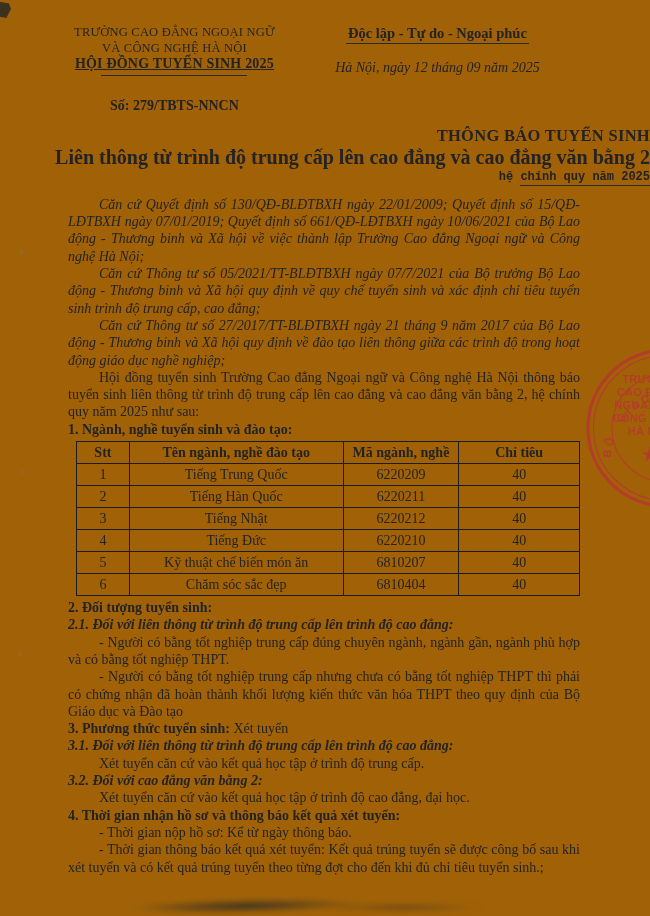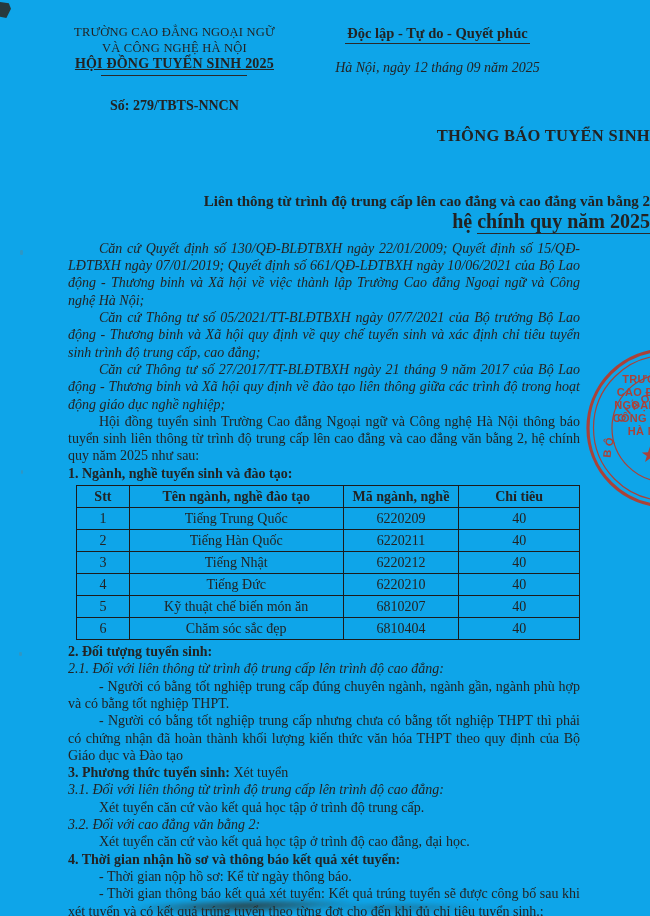--- a/index.html
+++ b/index.html
@@ -1,45 +1,45 @@
 <!DOCTYPE html>
 <html><head>
 <meta charset="utf-8">
 <style>
   html,body{margin:0;padding:0;background:#e8e8e8;}
   .page{
     position:relative;width:650px;height:916px;overflow:hidden;
-    background:#0ea5e9;color:#232323;
+    background:#a16207;color:#232323;
     font-family:"Liberation Serif","DejaVu Serif",serif;
   }
   
   .hdr{display:flex;padding:24px 60px 0 64px;}
   .hdr-left{width:42%;text-align:center;}
   .hdr-right{width:58%;text-align:center;}
   .org-line{font-size:12.5px;line-height:16px;letter-spacing:.2px;}
   .org-line.b3{font-weight:bold;font-size:14px;text-decoration:underline;}
   .org-rule{width:146px;height:1.4px;background:#2a2a2a;margin:3px auto 0;}
   .doc-number{font-weight:bold;font-size:14px;margin-top:22px;}
   .nat-line1{font-weight:bold;font-size:13.5px;line-height:17px;letter-spacing:.2px;}
   .nat-motto{display:inline-block;font-weight:bold;font-size:14.5px;line-height:18px;
     border-bottom:1.4px solid #2a2a2a;padding:0 2px 1px;}
   .dateline{font-style:italic;font-size:14px;margin-top:16px;}
   
   .title-block{text-align:right;margin-top:12px;line-height:20.5px;}
   .t1{font-weight:bold;font-size:16.5px;letter-spacing:.3px;}
-  .t2{font-weight:bold;font-size:15px;margin-top:44px;}
-  .t3{font-weight:bold;font-size:20px;}
+  .t2{font-weight:bold;font-size:20px;}
+  .t3{font-weight:bold;font-size:12px;font-family:Liberation Mono, monospace;}
   .t3 .ul{border-bottom:1.5px solid #2a2a2a;padding-bottom:1px;}
   
   .content{margin:8px 70px 0 68px;font-size:14px;line-height:17.3px;text-align:justify;}
   .content p{margin:0;}
   .ind{text-indent:31px;}
   .it{font-style:italic;}
   .b{font-weight:bold;}
-  .bi{font-weight:normal;font-style:italic;}
+  .bi{font-weight:bold;font-style:italic;}
   
   table.enroll{border-collapse:collapse;margin:3px 0 3px 8px;width:504px;
     font-size:14px;line-height:16px;}
   table.enroll th,table.enroll td{border:1.6px solid #1c1c1c;height:21px;padding:0 4px;
     vertical-align:middle;text-align:center;}
   table.enroll th{font-weight:bold;}
   td.name{text-align:left;padding-left:13px;}
   .col-stt{width:10.5%;} .col-name{width:42.5%;} .col-code{width:23%;} .col-quota{width:24%;}
   
   .stamp{position:absolute;left:555px;top:325px;width:250px;height:220px;opacity:.93;}
@@ -65,21 +65,21 @@
   <div class="hdr">
     <div class="hdr-left">
       <div class="org-line">TRƯỜNG CAO ĐẲNG NGOẠI NGỮ</div>
       <div class="org-line">VÀ CÔNG NGHỆ HÀ NỘI</div>
       <div class="org-line b3">HỘI ĐỒNG TUYỂN SINH 2025</div>
       <div class="org-rule"></div>
       <div class="doc-number">Số: 279/TBTS-NNCN</div>
     </div>
     <div class="hdr-right">
       <div>
-        <span class="nat-motto">Độc lập - Tự do - Quyết phúc</span>
+        <span class="nat-motto">Độc lập - Tự do - Ngoại phúc</span>
       </div>
       <div class="dateline">Hà Nội, ngày 12 tháng 09 năm 2025</div>
     </div>
   </div>
 
   <div class="title-block">
     <div class="t1">THÔNG BÁO TUYỂN SINH</div>
     <div class="t2">Liên thông từ trình độ trung cấp lên cao đẳng và cao đẳng văn bằng 2</div>
     <div class="t3"><span>hệ </span><span class="ul">chính quy năm 2025</span></div>
   </div>

